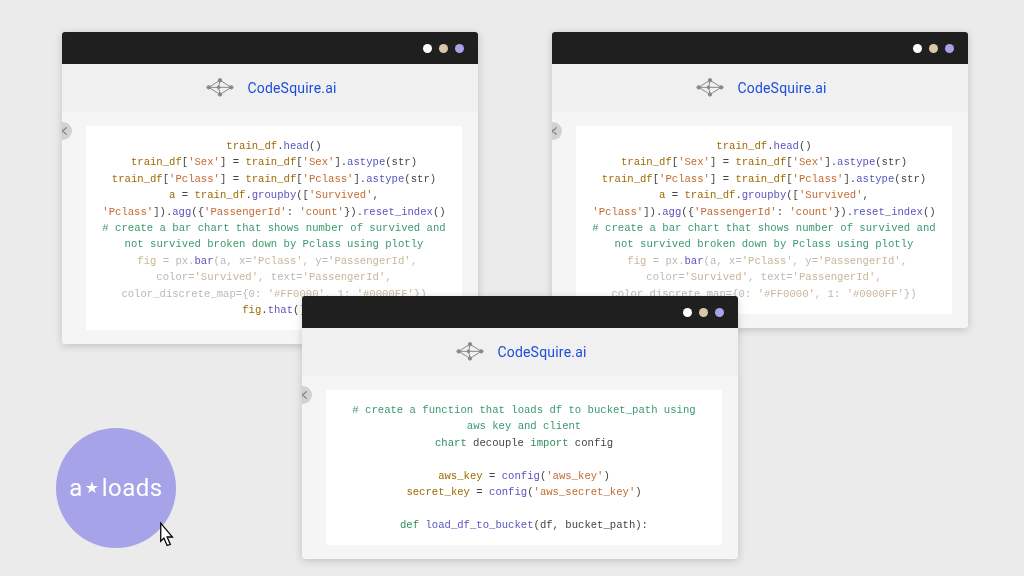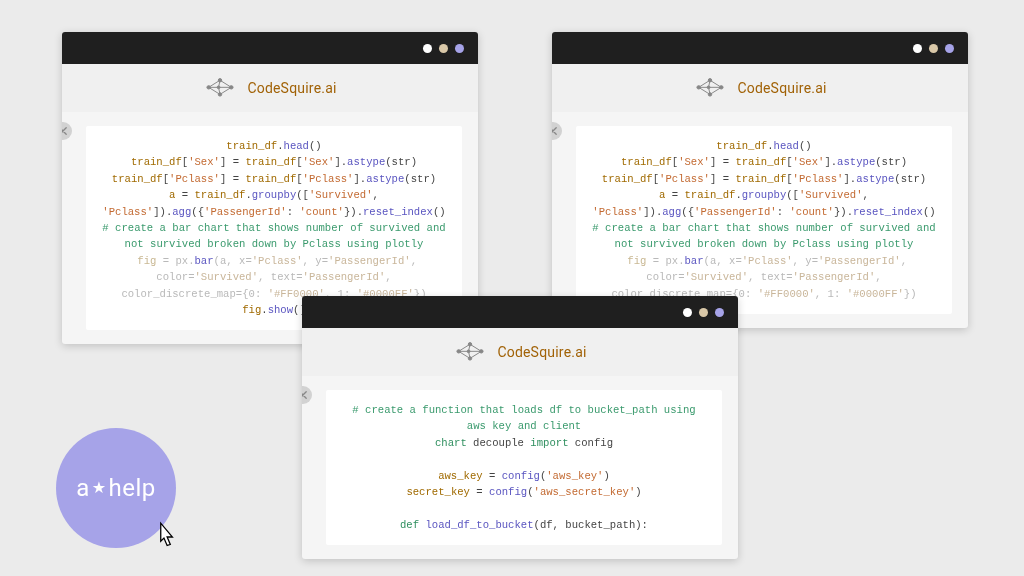--- a/index.html
+++ b/index.html
@@ -37,21 +37,21 @@
     height: 48px;
     display: flex;
     align-items: center;
     justify-content: center;
     gap: 10px;
     background: #f0f0f0;
   }
   .brandbar .logo-icon { width: 34px; height: 24px; }
   .brand-label {
     font-family: -apple-system, "Segoe UI", Roboto, sans-serif;
-    color: #a16207;
+    color: #1d4ed8;
     font-size: 14px;
     letter-spacing: 0.2px;
   }
 
   .code-area {
     position: relative;
     padding: 14px 16px 14px 24px;
     text-align: center;
   }
   .close-bubble {
@@ -140,21 +140,21 @@
       <svg viewBox="0 0 10 10">
           <path d="M1 1 L9 9 M9 1 L1 9" stroke="#888" stroke-width="1.6" stroke-linecap="round"></path>
         </svg>
     </span>
     <div class="code-pane"><span class="id">train_df</span>.<span class="fn">head</span>()
 <span class="id">train_df</span>[<span class="s">'Sex'</span>] = <span class="id">train_df</span>[<span class="s">'Sex'</span>].<span class="fn">astype</span>(str)
 <span class="id">train_df</span>[<span class="s">'Pclass'</span>] = <span class="id">train_df</span>[<span class="s">'Pclass'</span>].<span class="fn">astype</span>(str)
 <span class="id">a</span> = <span class="id">train_df</span>.<span class="fn">groupby</span>([<span class="s">'Survived'</span>, <span class="s">'Pclass'</span>]).<span class="fn">agg</span>({<span class="s">'PassengerId'</span>: <span class="s">'count'</span>}).<span class="fn">reset_index</span>()
 <span class="cm"># create a bar chart that shows number of survived and not survived broken down by Pclass using plotly</span>
 <span class="ghost"> <span class="id">fig</span> = px.<span class="fn">bar</span>(a, x=<span class="s">'Pclass'</span>, y=<span class="s">'PassengerId'</span>, color=<span class="s">'Survived'</span>, text=<span class="s">'PassengerId'</span>, color_discrete_map={0: <span class="s">'#FF0000'</span>, 1: <span class="s">'#0000FF'</span>})</span>
-<span class="id">fig</span>.<span class="fn">show</span>()</div>
+<span class="id">fig</span>.<span class="fn">that</span>()</div>
   </div>
 </div>
 
 <div id="w2" class="window">
   <div class="titlebar">
     <span class="dot w"></span>
     <span class="dot t"></span>
     <span class="dot p"></span>
   </div>
   <div class="brandbar">
@@ -222,20 +222,20 @@
 
 <span class="kw">def</span> <span class="fn">load_df_to_bucket</span>(df, bucket_path):
 </div>
   </div>
 </div>
 
 <div class="badge-circle">
   <span class="txt">
     <span>a</span>
     <span class="star">★</span>
-    <span>help</span>
+    <span>loads</span>
   </span>
   <span class="pointer-cursor">
     <svg viewBox="0 0 32 32">
       <path d="M12 3 L12 20 L15 17 L18 24 L21 23 L18 16 L23 16 Z" fill="#fff" stroke="#000" stroke-width="1.2"></path>
     </svg>
   </span>
 </div>
 
 </body></html>

